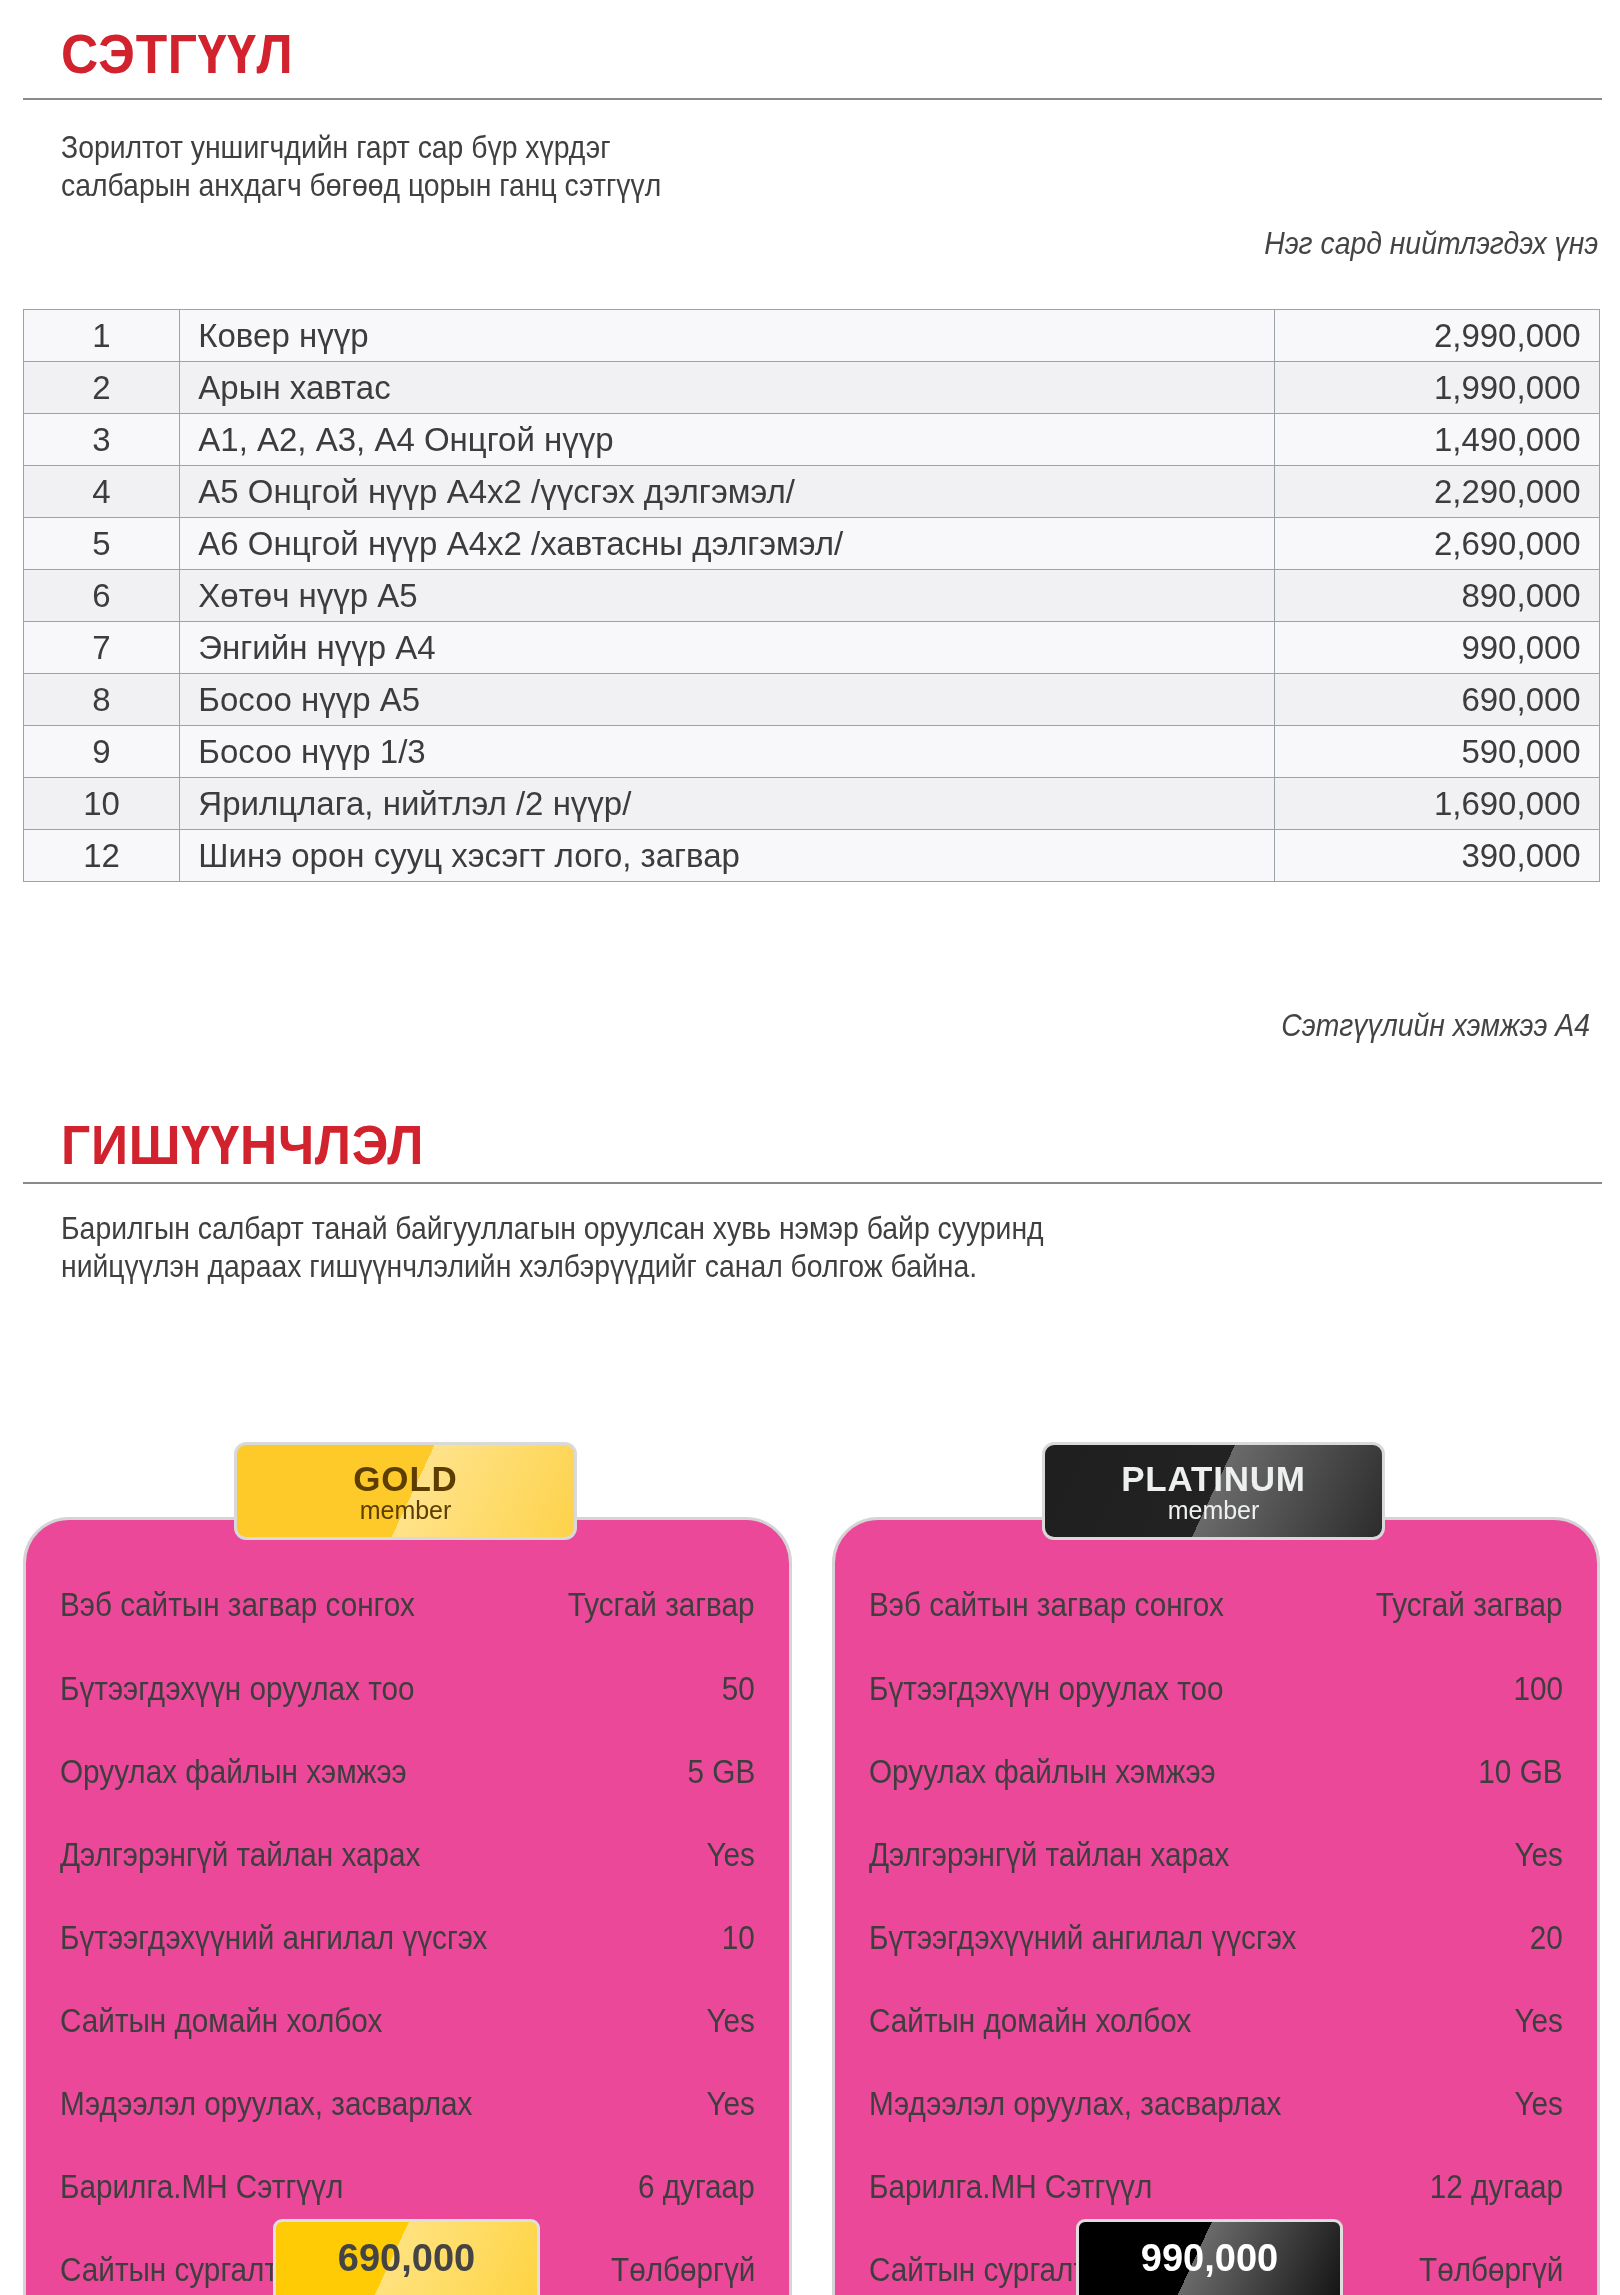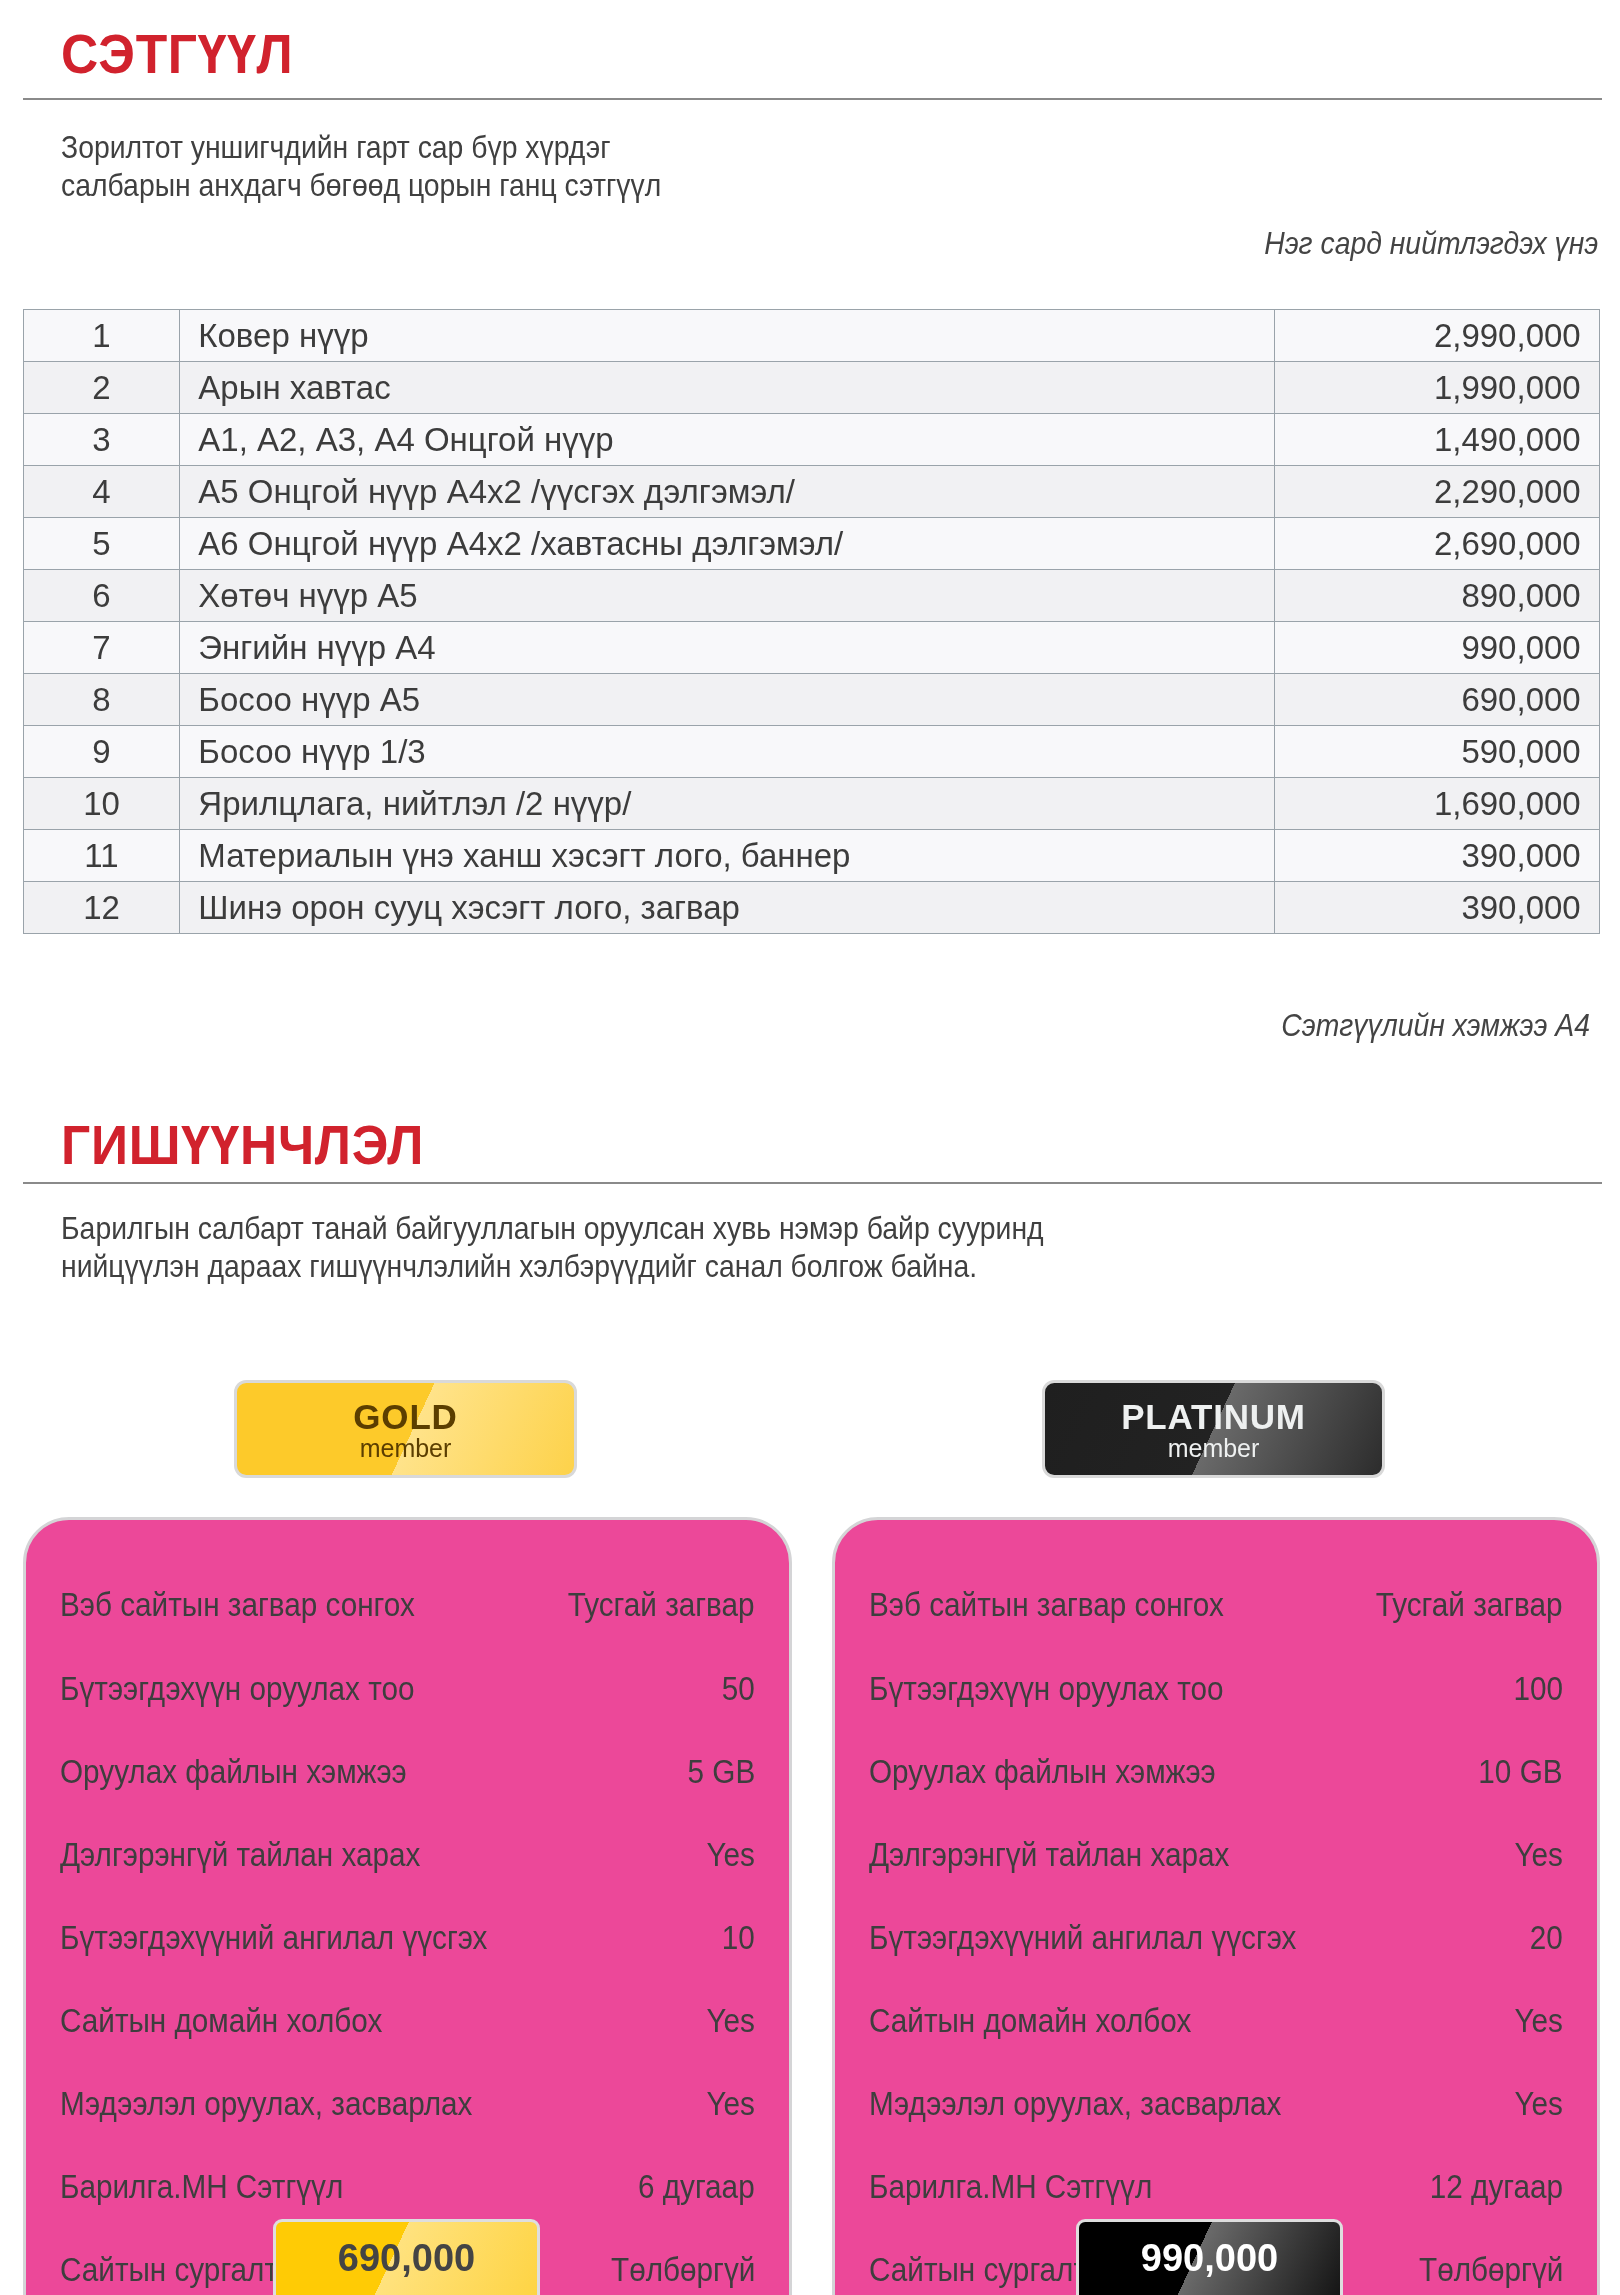--- a/index.html
+++ b/index.html
@@ -54,21 +54,21 @@
   .feature-row {
     position: absolute; left: 34px; right: 34px; height: 46px;
     display: flex; justify-content: space-between; align-items: center;
     font-size: 33px; color: #3e3e3e; white-space: nowrap;
   }
   .feature-row span { display: inline-block; }
   .feature-row .flabel { transform: scaleX(0.9); transform-origin: left center; }
   .feature-row .fval { transform: scaleX(0.9); transform-origin: right center; }
 
   .badge {
-    position: absolute; top: 1380px; width: 343px; height: 98px;
+    position: absolute; top: 1442px; width: 343px; height: 98px;
     border-radius: 12.2px; box-sizing: border-box; border: 3px solid #d9d9d9;
     text-align: center; overflow: hidden;
   }
   .badge-gold {
     left: 234px;
     background: linear-gradient(115deg, #fdca2a 0%, #fdca2a 52%, #ffe38a 52%, #fdd24a 100%);
     color: #5b3e00;
   }
   .badge-plat {
     left: 1042px;
@@ -149,25 +149,20 @@
         <td class="num">9</td>
         <td class="name">Босоо нүүр 1/3</td>
         <td class="price">590,000</td>
       </tr>
     <tr>
         <td class="num">10</td>
         <td class="name">Ярилцлага, нийтлэл /2 нүүр/</td>
         <td class="price">1,690,000</td>
       </tr>
     <tr>
-        <td class="num">11</td>
-        <td class="name">Материалын үнэ ханш хэсэгт лого, баннер</td>
-        <td class="price">390,000</td>
-      </tr>
-    <tr>
         <td class="num">12</td>
         <td class="name">Шинэ орон сууц хэсэгт лого, загвар</td>
         <td class="price">390,000</td>
       </tr>
   </tbody>
 </table>
 
 <div class="caption" style="top:1008px; right:30.5px;">Сэтгүүлийн хэмжээ А4</div>
 
 <div class="section-title" style="top:1117px;">ГИШҮҮНЧЛЭЛ</div>

